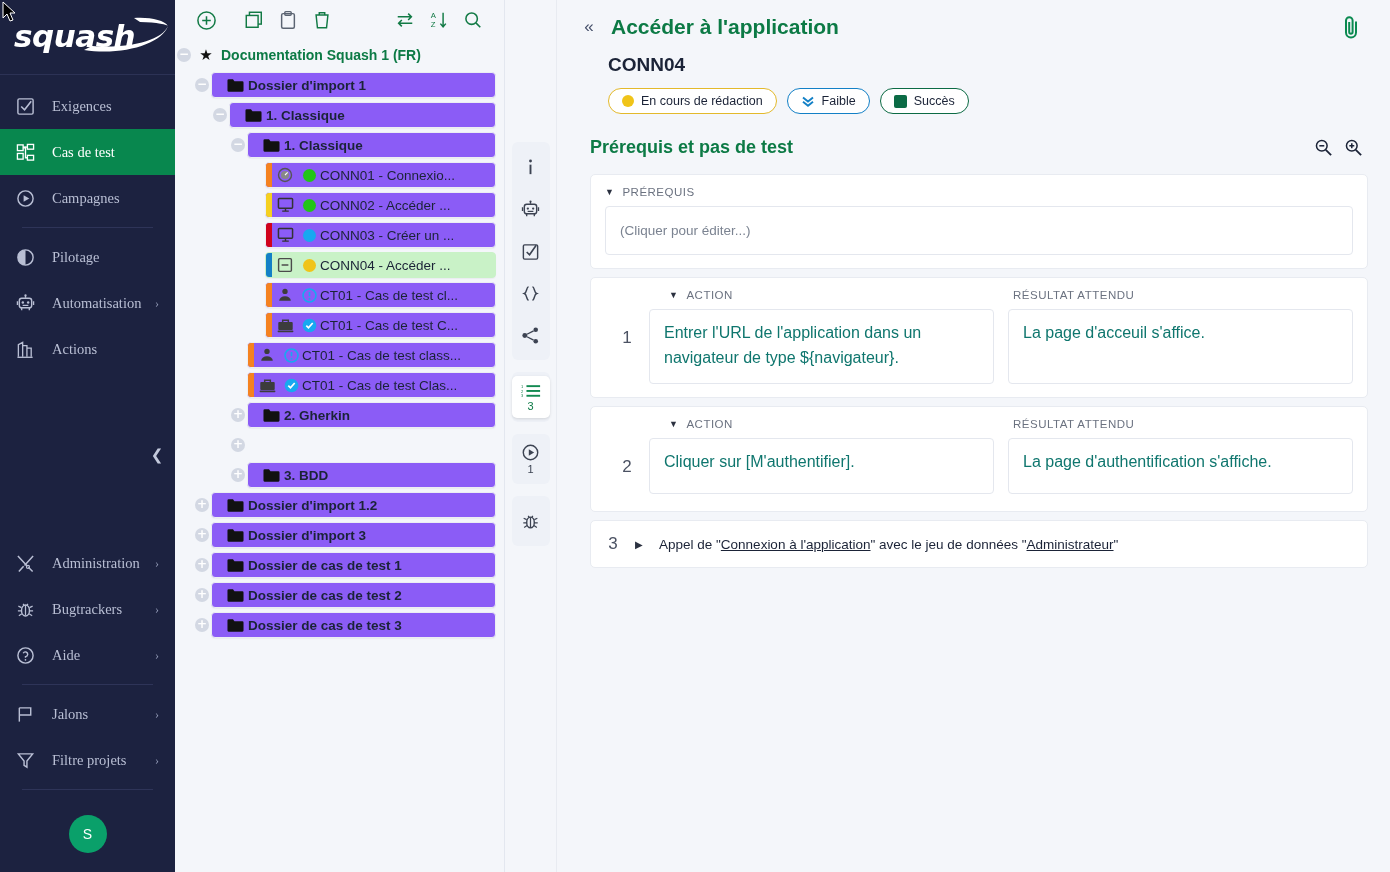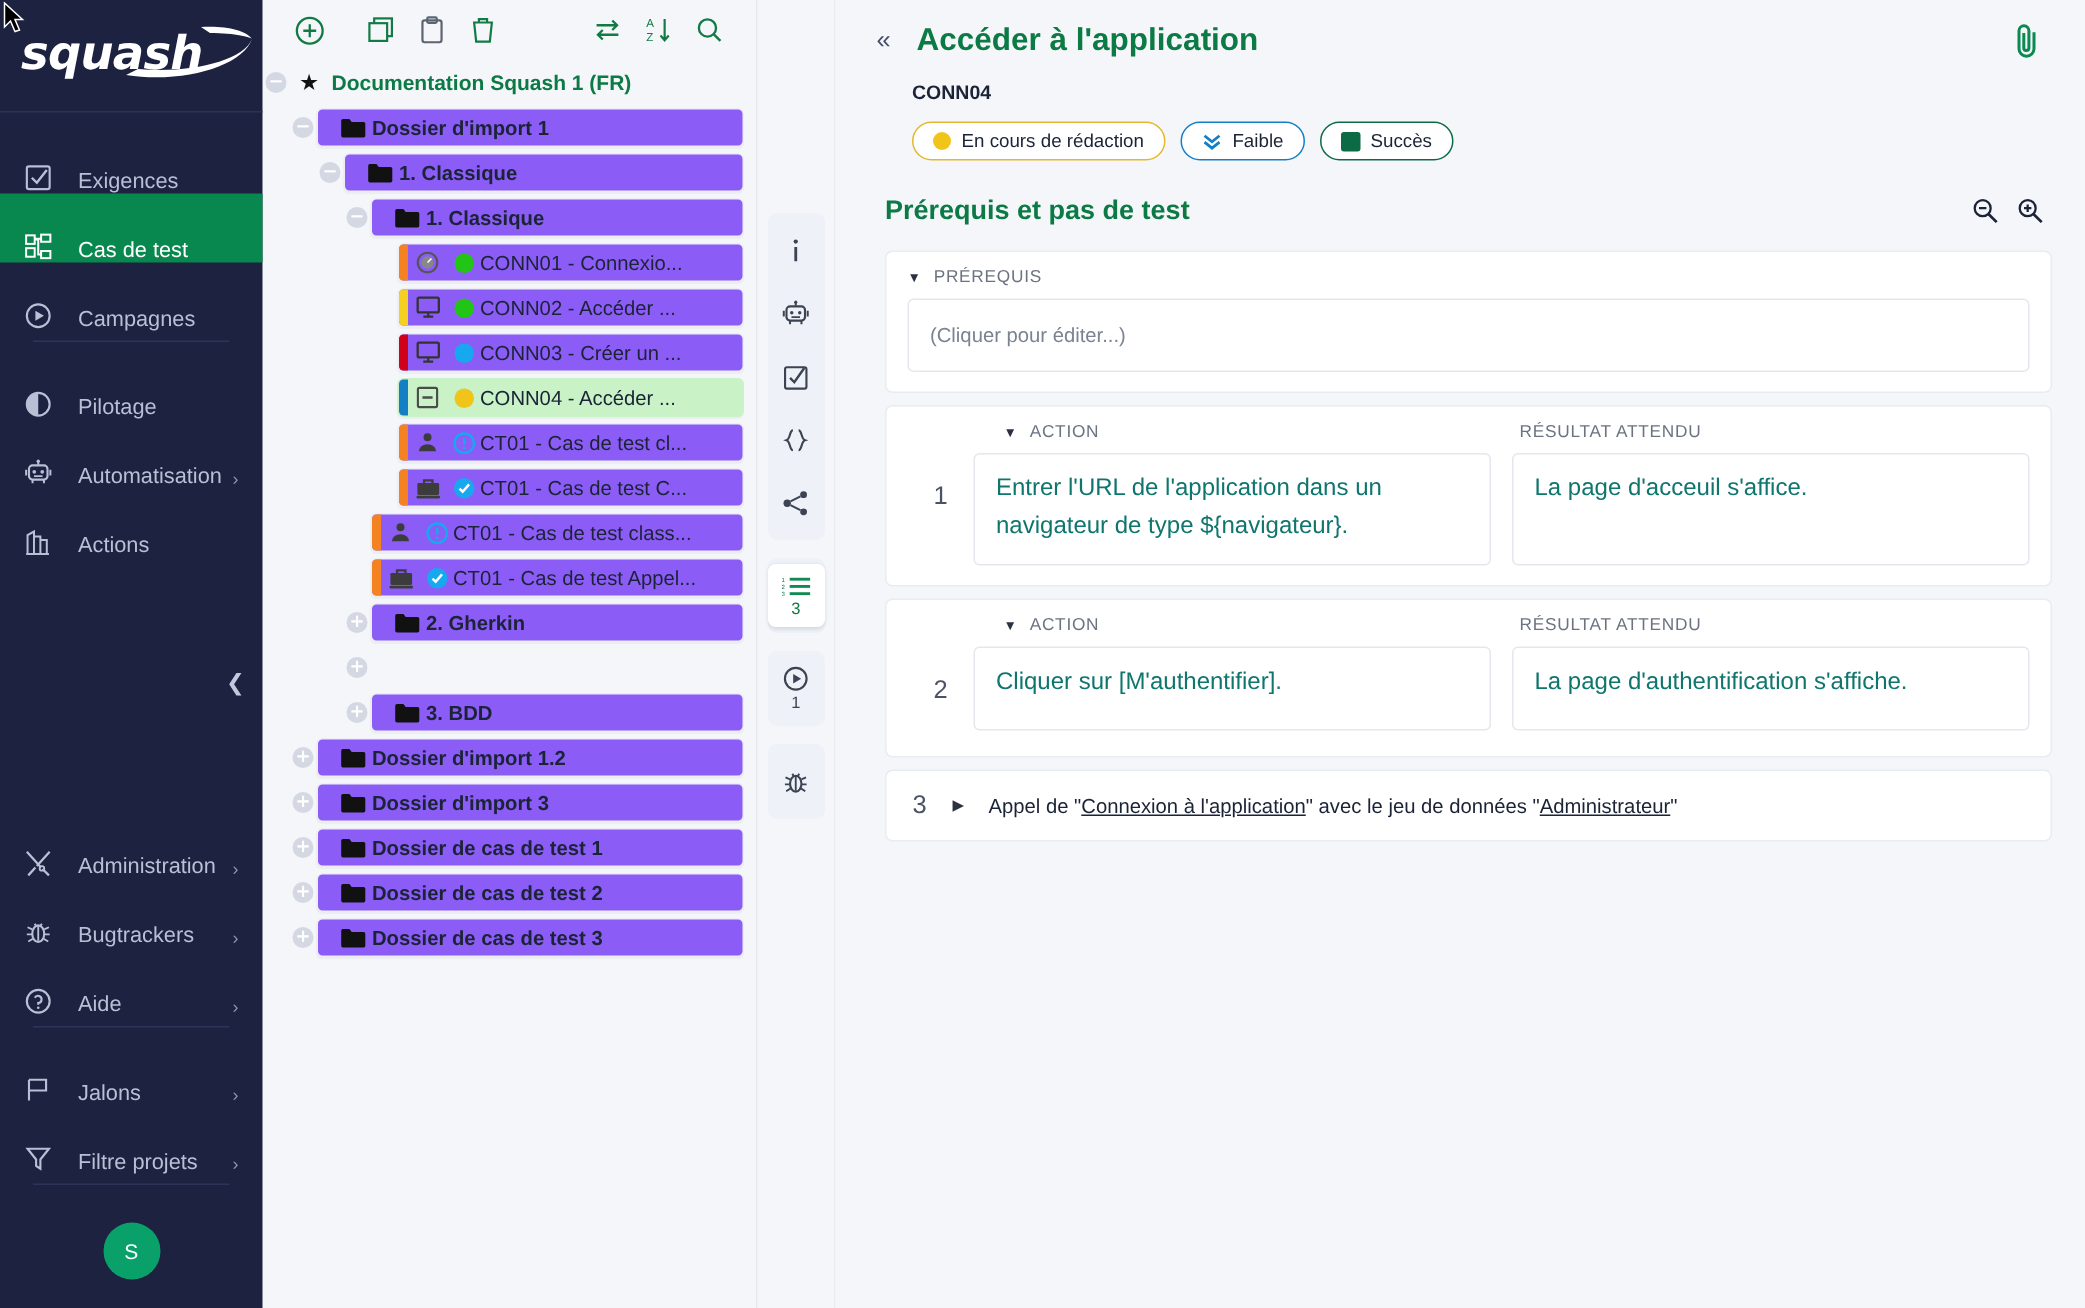--- a/index.html
+++ b/index.html
@@ -27,23 +27,23 @@
     font-style: italic; font-weight: bold; font-size: 31px;
     color: #ffffff; letter-spacing: -0.5px; position: absolute;
     left: 0; top: 4px;
   }
   .logo-swoosh {
     position: absolute; left: 8px; top: 2px; width: 148px; height: 42px;
     pointer-events: none;
   }
   .nav-items { flex: 1; display: flex; flex-direction: column; padding-top: 8px; }
   .nav-item {
-    height: 46px; display: flex; align-items: flex-end;
+    height: 46px; display: flex; align-items: center;
     padding: 0 16px; color: #b9bfd4; font-size: 14.5px;
-    cursor: pointer; position: relative;
+    cursor: pointer; position: relative; font-family: Liberation Serif, serif;
   }
   .nav-item.active { background: #08874e; color: #fff; }
   .nav-item .ni-icon {
     width: 26px; height: 22px; display: flex; align-items: center;
     justify-content: flex-start; margin-right: 10px; flex: 0 0 26px;
   }
   .nav-item .ni-label { flex: 1; white-space: nowrap; }
   .nav-item .ni-chev { font-size: 12px; color: #8f97b3; margin-left: 4px; }
   .nav-sep { height: 1px; background: #2e3458; margin: 6px 22px; }
   .nav-spacer { flex: 1; }
@@ -142,21 +142,21 @@
   .head-row1 { display: flex; align-items: center; }
   .collapse-btn {
     width: 28px; height: 28px; display: flex; align-items: center;
     justify-content: center; color: #46506a; font-size: 17px; cursor: pointer;
   }
   .page-title {
     font-size: 21px; color: #0c7a45; font-weight: 600; margin-left: 8px;
   }
   .head-spacer { flex: 1; }
   .clip-btn { width: 34px; height: 34px; display:flex; align-items:center; justify-content:center; cursor:pointer; }
-  .ref { font-size: 13px; color: #1b2337; font-weight: 600; margin: 10px 0 0 33px; }
+  .ref { font-size: 19px; color: #1b2337; font-weight: 600; margin: 10px 0 0 33px; }
   .badges { display: flex; gap: 10px; margin: 12px 0 0 33px; }
   .badge {
     height: 26px; border-radius: 13px; display: flex; align-items: center;
     padding: 0 13px; font-size: 12.5px; gap: 7px; background: #fff;
     cursor: pointer; white-space: nowrap;
   }
   .badge.status { border: 1px solid #e3b92b; color: #1b2337; }
   .badge.prio { border: 1px solid #1380c6; color: #1b2337; }
   .badge.result { border: 1px solid #0c6b44; color: #1b2337; }
   .sw-dot { width: 12px; height: 12px; border-radius: 50%; background: #f0c419; }
@@ -658,21 +658,21 @@
                   <path d="M6 4.2 L6 2.4 L12 2.4 L12 4.2" fill="none" stroke="#3c3c3c" stroke-width="1.6"></path>
                   <rect x="0.6" y="13.4" width="16.8" height="1.8" rx="0.8" fill="#3c3c3c"></rect>
                 </svg>
               </div>
               <div class="tstatus">
                 <svg width="15" height="15" viewBox="0 0 16 16">
                   <circle cx="8" cy="8" r="7.3" fill="#18a8f0"></circle>
                   <path d="M4.6 8.2 L6.9 10.5 L11.4 5.3" fill="none" stroke="#fff" stroke-width="1.8"></path>
                 </svg>
               </div>
-              <div class="tlabel">CT01 - Cas de test Appel...</div>
+              <div class="tlabel">CT01 - Cas de test Clas...</div>
             </div>
           </div>
           <div class="tnode">
             <div class="tw spacer"></div>
             <div class="tw spacer"></div>
             <div class="tw spacer"></div>
             <div class="tw">
               <div class="toggle">+</div>
             </div>
             <div class="tcard folder">

